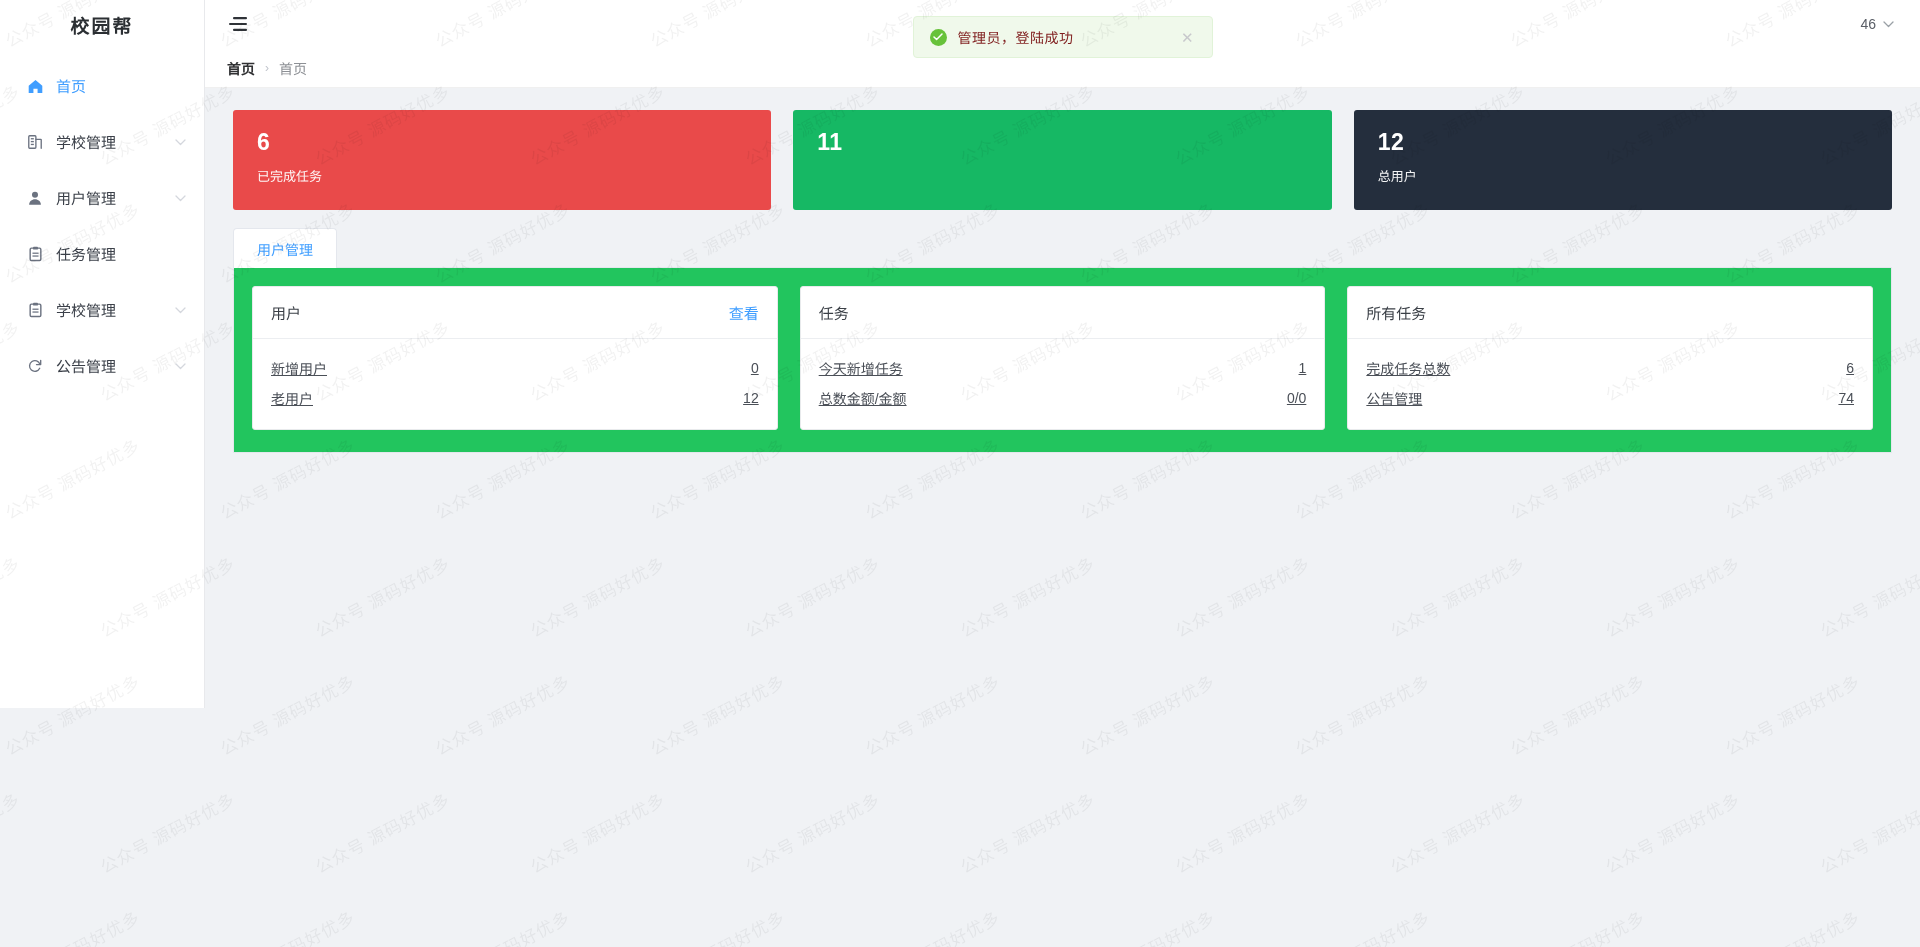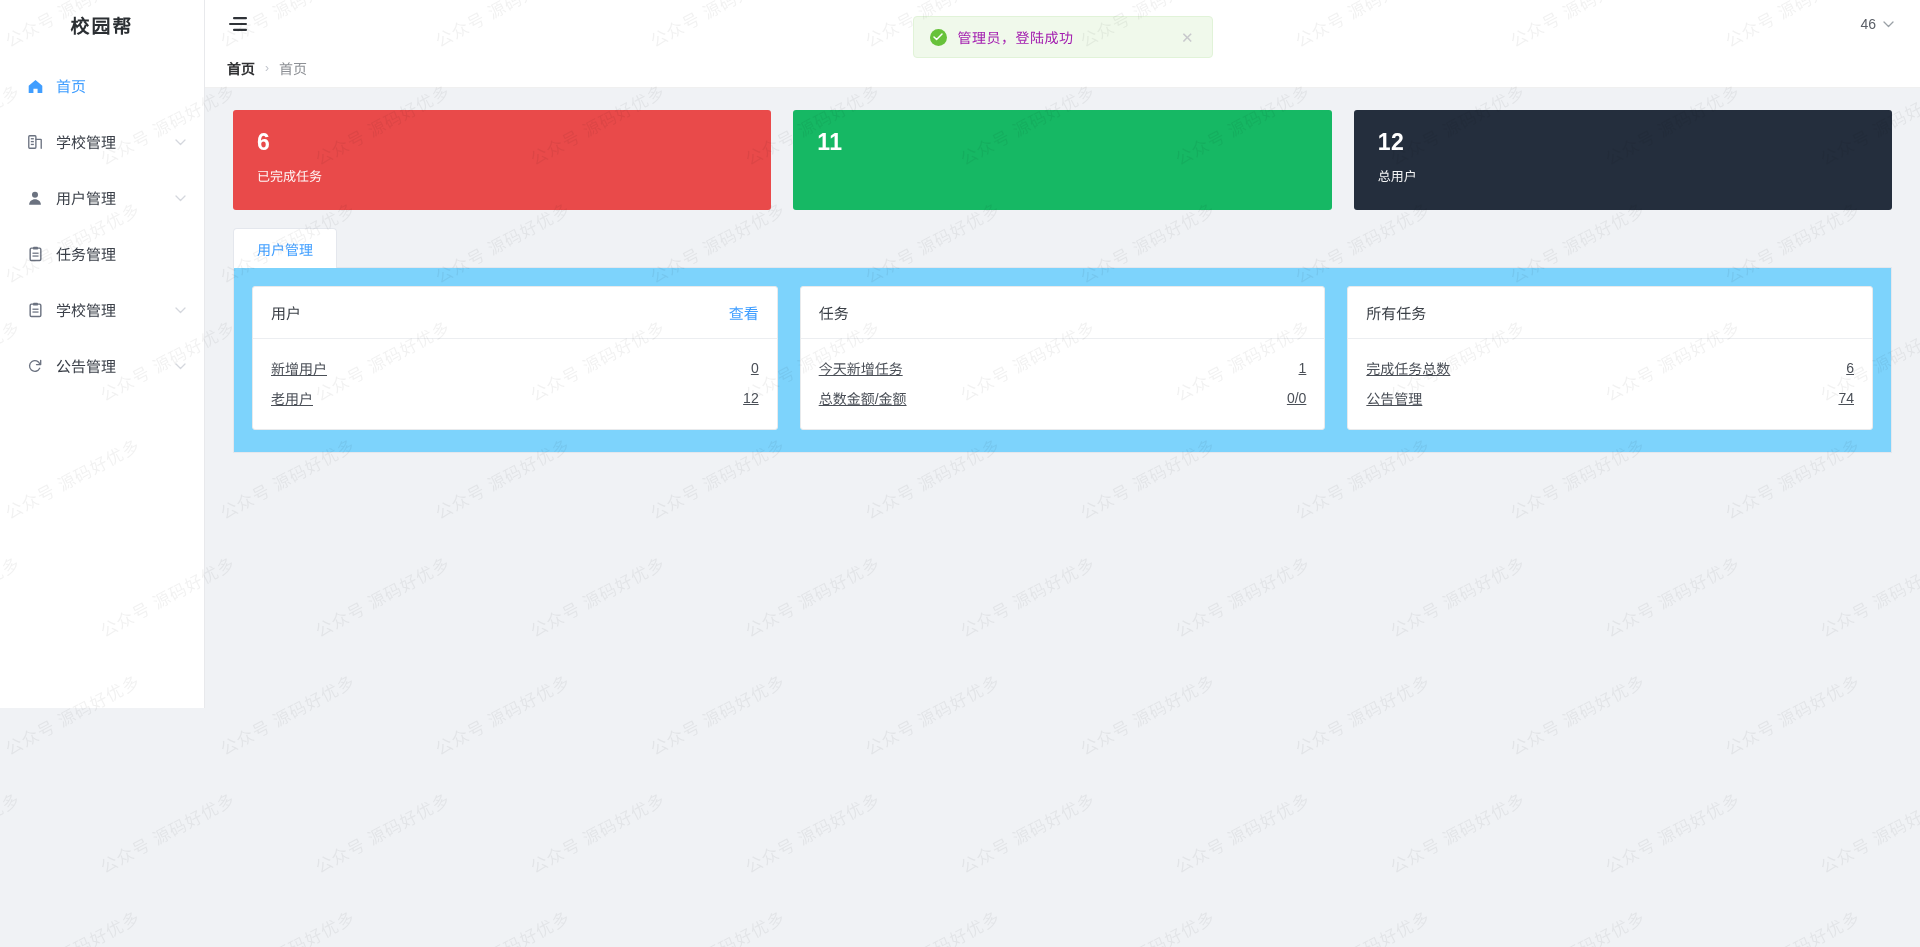--- a/index.html
+++ b/index.html
@@ -129,21 +129,21 @@
     padding: 0 18px 0 16px;
     z-index: 80;
     box-sizing: border-box;
   }
   .toast .t-icon {
     width: 17px; height: 17px; border-radius: 50%;
     background: #67c23a; color: #fff;
     display: flex; align-items: center; justify-content: center;
     font-size: 11px; flex: 0 0 17px; margin-right: 11px;
   }
-  .toast .t-text { font-size: 14px; color: #a21caf; letter-spacing: 0.5px; flex: 1; white-space: nowrap; }
+  .toast .t-text { font-size: 14px; color: #7f1d1d; letter-spacing: 0.5px; flex: 1; white-space: nowrap; }
   .toast .t-close {
     margin-left: 26px; color: #c8c9cc; font-size: 15px; cursor: pointer; line-height: 1;
   }
 
   
   .breadcrumb-bar {
     height: 40px;
     background: #ffffff;
     display: flex;
     align-items: center;
@@ -190,21 +190,21 @@
     padding: 0 20px;
     background: #ffffff;
     border: 1px solid #e4e7ed;
     border-bottom: none;
     border-radius: 4px 4px 0 0;
     display: flex; align-items: center; justify-content: center;
     font-size: 14px; color: #409eff; cursor: pointer;
   }
   .tab-rest { flex: 1; border-bottom: 1px solid #e4e7ed; height: 100%; }
   .tab-body {
-    background: #7dd3fc;
+    background: #22c55e;
     border: 1px solid #e4e7ed;
     border-top: none;
     padding: 18px 18px 22px 18px;
     display: flex;
     gap: 22px;
   }
 
   
   .panel {
     flex: 1;

